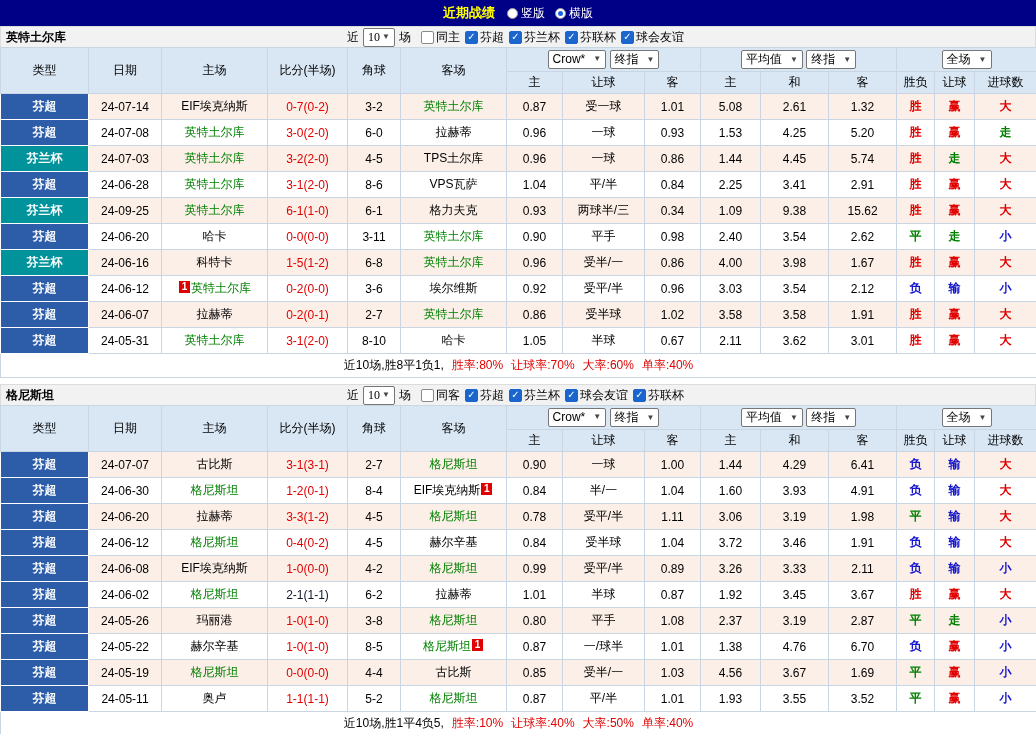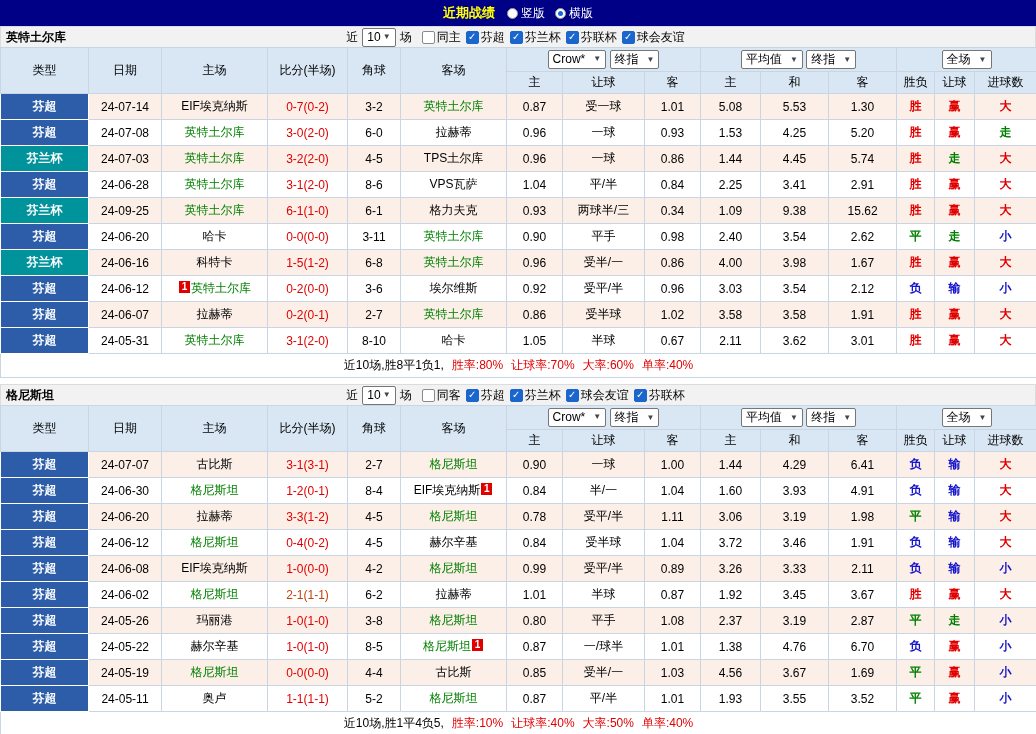--- a/index.html
+++ b/index.html
@@ -20,21 +20,21 @@
   .team-name { position:absolute; left:5px; top:0; height:21px; display:flex; align-items:center; font-weight:bold; font-size:12px; }
   .filter-controls { display:inline-flex; align-items:center; gap:4px; }
   .cb-wrap { display:inline-flex; align-items:center; margin-left:6px; }
   .cb-item { display:inline-flex; align-items:center; margin-right:5px; cursor:pointer; }
   .cb { width:13px; height:13px; border:1px solid #8a8a8a; border-radius:2px; background:#fff; display:inline-flex; align-items:center; justify-content:center; font-size:10px; line-height:1; color:#fff; margin-right:2px; }
   .cb.checked { background:#1a66cc; border-color:#1a66cc; }
 
   
   .dd { display:inline-flex; align-items:center; justify-content:space-between; background:#fff; border:1px solid #767676; border-radius:2px; height:19px; padding:0 4px; gap:8px; cursor:pointer; }
   .dd .arrow { font-size:8px; color:#444; line-height:1; }
-  .dd-count { gap:2px; }
+  .dd-count { gap:2px;font-family:Liberation Serif, serif; }
 
   
   table { border-collapse:collapse; table-layout:fixed; width:1036px; }
   th, td { border:1px solid #c9d5e2; text-align:center; white-space:nowrap; overflow:hidden; padding:0; }
   thead th { background:#d9e7f5; font-weight:normal; height:22px; }
   thead tr.dd-row th { height:24px; }
   .dd-cell { padding:1px 0; }
   tbody td { height:26px; background:#fff; }
   tbody tr.alt td { background:#fcefe7; }
   td.type-cell { color:#fff; font-weight:bold; border:1px solid #fff; }
@@ -167,22 +167,22 @@
             <td class="type-cell" style="background: rgb(45, 93, 169);">芬超</td>
             <td>24-07-14</td>
             <td><span style="color: rgb(0, 0, 0);">EIF埃克纳斯</span></td>
             <td style="color: rgb(225, 0, 0);">0-7(0-2)</td>
             <td>3-2</td>
             <td><span style="color: rgb(0, 128, 0);">英特土尔库</span></td>
             <td>0.87</td>
             <td>受一球</td>
             <td>1.01</td>
             <td>5.08</td>
-            <td>5.53</td>
-            <td>1.30</td>
+            <td>2.61</td>
+            <td>1.32</td>
             <td class="res" style="color: rgb(225, 0, 0);">胜</td>
             <td class="res" style="color: rgb(225, 0, 0);">赢</td>
             <td class="res" style="color: rgb(225, 0, 0);">大</td>
           </tr>
           <tr>
             <td class="type-cell" style="background: rgb(45, 93, 169);">芬超</td>
             <td>24-07-08</td>
             <td><span style="color: rgb(0, 128, 0);">英特土尔库</span></td>
             <td style="color: rgb(225, 0, 0);">3-0(2-0)</td>
             <td>6-0</td>
@@ -528,21 +528,21 @@
             <td>3.33</td>
             <td>2.11</td>
             <td class="res" style="color: rgb(20, 20, 204);">负</td>
             <td class="res" style="color: rgb(20, 20, 204);">输</td>
             <td class="res" style="color: rgb(20, 20, 204);">小</td>
           </tr>
           <tr>
             <td class="type-cell" style="background: rgb(45, 93, 169);">芬超</td>
             <td>24-06-02</td>
             <td><span style="color: rgb(0, 128, 0);">格尼斯坦</span></td>
-            <td style="color: #c2410c;">2-1(1-1)</td>
+            <td style="color: #0f172a;">2-1(1-1)</td>
             <td>6-2</td>
             <td><span style="color: rgb(0, 0, 0);">拉赫蒂</span></td>
             <td>1.01</td>
             <td>半球</td>
             <td>0.87</td>
             <td>1.92</td>
             <td>3.45</td>
             <td>3.67</td>
             <td class="res" style="color: rgb(225, 0, 0);">胜</td>
             <td class="res" style="color: rgb(225, 0, 0);">赢</td>

